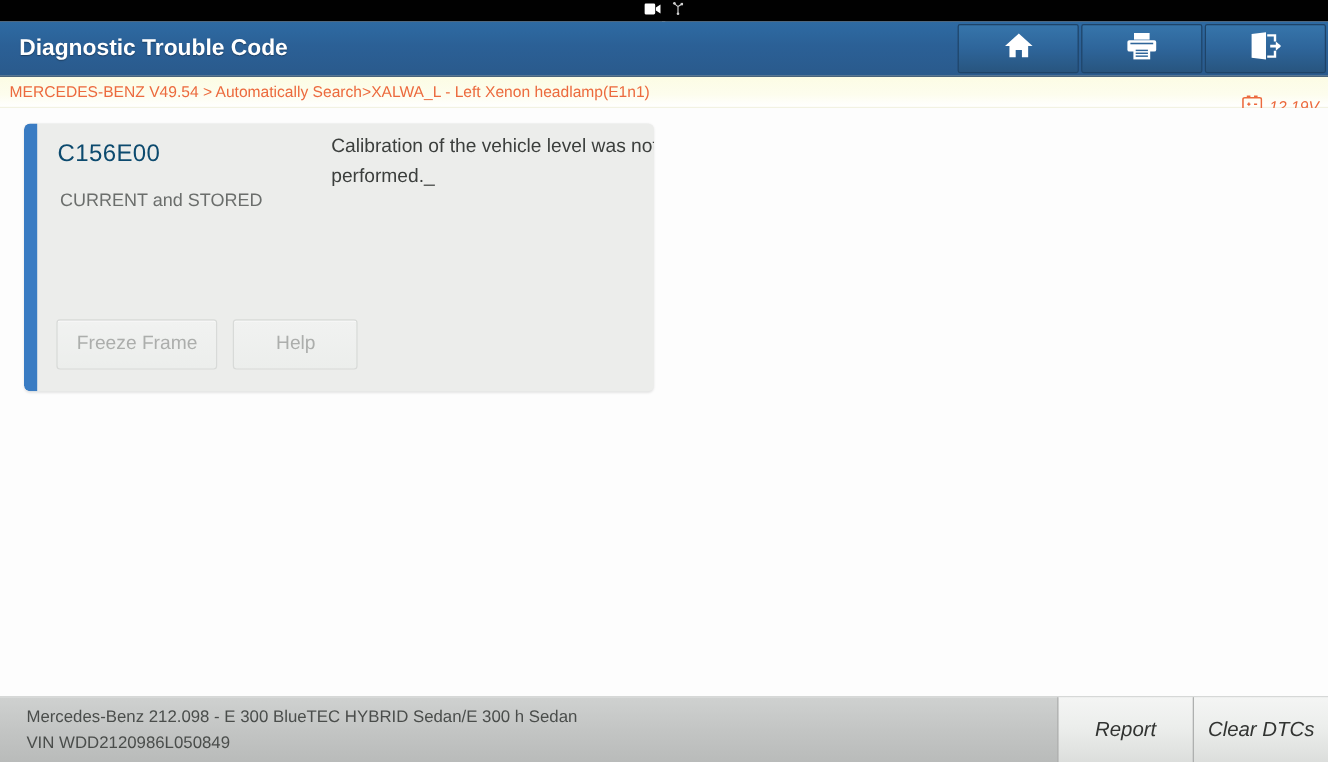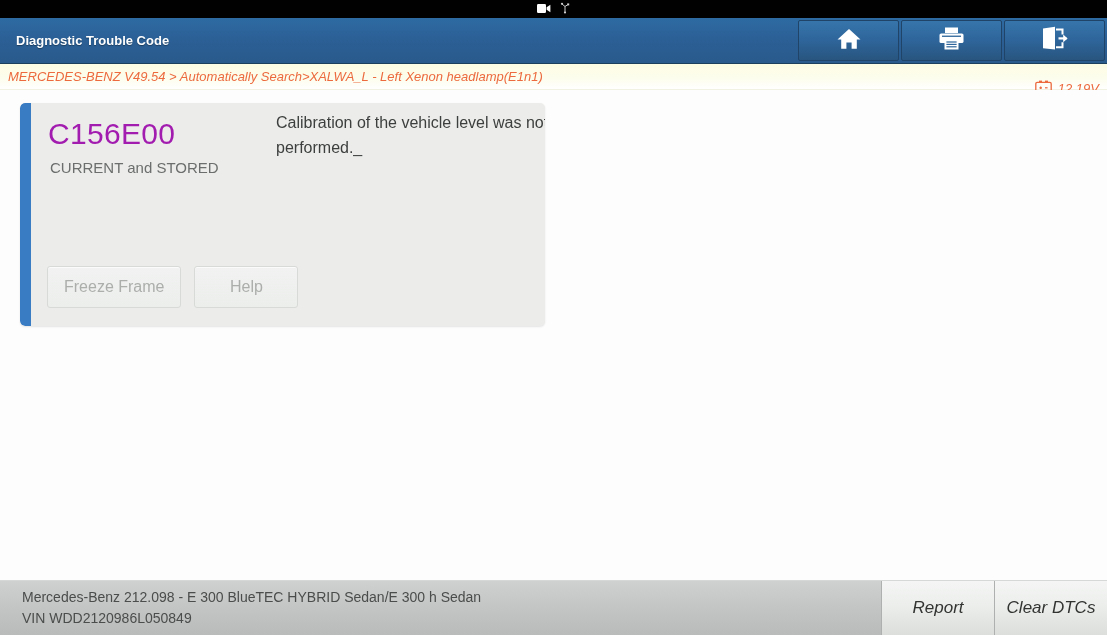--- a/index.html
+++ b/index.html
@@ -50,21 +50,21 @@
     height: 46px;
     background: linear-gradient(to bottom, #2e6ba3 0%, #2b6096 45%, #2a5a8c 100%);
     display: flex;
     align-items: stretch;
     position: relative;
     border-bottom: 1px solid #1d3f5e;
     box-sizing: border-box;
   }
   .titlebar-title {
     color: #ffffff;
-    font-size: 13px;
+    font-size: 19px;
     font-weight: bold;
     display: flex;
     align-items: center;
     padding-left: 16px;
     text-shadow: 0 1px 1px rgba(0,0,0,0.35);
     flex: 1;
   }
   .titlebar-actions {
     display: flex;
     align-items: stretch;
@@ -89,21 +89,20 @@
     height: 26px;
     background: linear-gradient(to bottom, #fcfce4 0%, #fdfdee 60%, #ffffff 100%);
     display: flex;
     align-items: center;
     padding: 0 8px 0 8px;
     box-sizing: border-box;
     border-bottom: 1px solid #f2f2e2;
   }
   .path-text {
     font-size: 13px;
-    font-style: italic;
     color: #ec6a3e;
     white-space: nowrap;
     flex: 1;
   }
   .volt-wrap {
     display: flex;
     align-items: center;
     gap: 6px;
     margin-top: 24px;
   }
@@ -143,22 +142,22 @@
     bottom: 0;
     width: 11px;
     background: #3a7cc3;
     border-top-left-radius: 5px;
     border-bottom-left-radius: 5px;
   }
   .dtc-code {
     position: absolute;
     left: 28px;
     top: 14px;
-    font-size: 30px;
-    color: #a21caf;
+    font-size: 20px;
+    color: #0c4a6e;
     letter-spacing: 0.3px;
   }
   .dtc-status {
     position: absolute;
     left: 30px;
     top: 54px;
     width: 190px;
     font-size: 15px;
     color: #6b6e6c;
     line-height: 21px;

